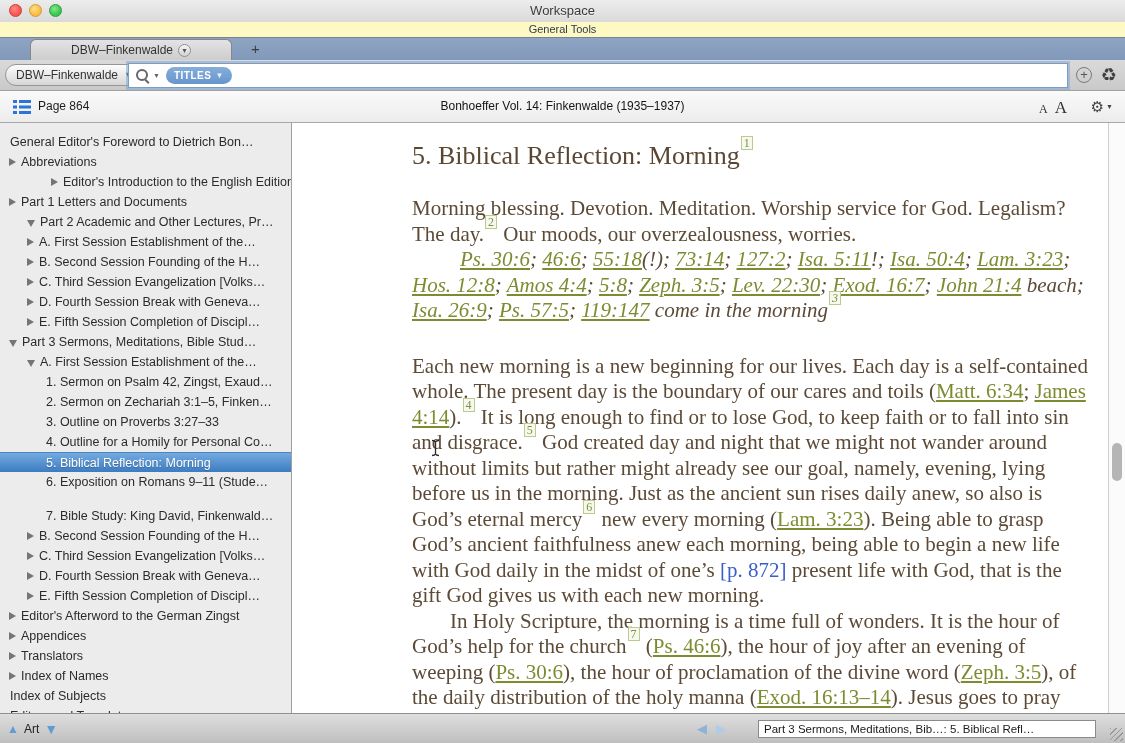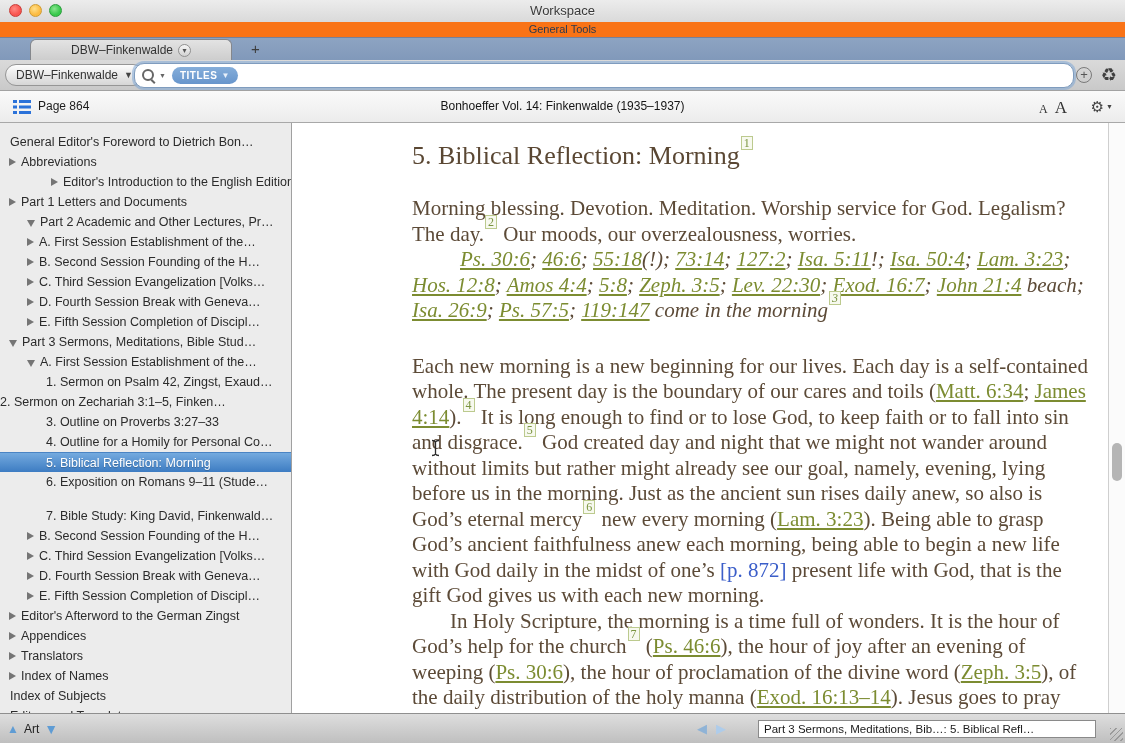--- a/index.html
+++ b/index.html
@@ -13,43 +13,43 @@
   .win-title { position:absolute; left:0; right:0; top:0; line-height:21px; text-align:center;
     font-size:13px; color:#3a3a3a; text-shadow:0 1px 0 rgba(255,255,255,.6); }
   .lights { position:absolute; left:9px; top:4px; display:flex; gap:7px; }
   .light { width:13px; height:13px; border-radius:50%; }
   .light.red    { background:radial-gradient(circle at 40% 35%, #ff8a84, #f9554f 60%); border:1px solid #c93c38; }
   .light.yellow { background:radial-gradient(circle at 40% 35%, #ffe08a, #fcbb41 60%); border:1px solid #cf9c33; }
   .light.green  { background:radial-gradient(circle at 40% 35%, #8ae58f, #38c94b 60%); border:1px solid #2b9c3c; }
 
   
   .subtitlebar { position:absolute; top:22px; left:0; right:0; height:16px;
-    background:#f97316; border-bottom:1px solid #76819b; }
+    background:#fef9c3; border-bottom:1px solid #76819b; }
   .subtitlebar span { display:block; text-align:center; font-size:11px; line-height:15px; color:#2c3a4e; }
 
   
   .tabbar { position:absolute; top:38px; left:0; right:0; height:22px;
     background:linear-gradient(#8da4c2,#8199ba); }
   .tab { position:absolute; left:30px; bottom:0; width:202px; height:21px;
     background:linear-gradient(#e3e3e3,#cdcdcd); border:1px solid #84878c; border-bottom:none;
     border-radius:6px 6px 0 0; display:flex; align-items:center; justify-content:center; gap:5px; }
   .tab-label { font-size:12px; color:#333; }
   .tab-disc { width:13px; height:13px; border-radius:50%; border:1px solid #909090;
     background:linear-gradient(#f6f6f6,#d2d2d2); color:#555; font-size:8px; line-height:11px; text-align:center; }
   .new-tab { position:absolute; left:247px; top:1px; font-size:15px; color:#3d3d3d; line-height:20px; padding:0 4px; }
 
   
   .searchrow { position:absolute; top:60px; left:0; right:0; height:31px;
     background:linear-gradient(#dadada,#c9c9c9); border-bottom:1px solid #a2a2a2; }
   .scope-btn { position:absolute; left:5px; top:4px; height:22px; padding:0 10px;
     border-radius:12px; border:1px solid #969696; background:linear-gradient(#fdfdfd,#d6d6d6);
     display:flex; align-items:center; gap:6px; font-size:12px; color:#333; }
   .scope-caret { font-size:9px; color:#444; }
-  .search-field { position:absolute; left:134px; top:3px; width:940px; height:25px; background:#fff;
-    border:1px solid #7f9cbe; border-radius:10px; box-shadow:0 0 0 2px rgba(128,168,214,.55);
+  .search-field { position:absolute; left:128px; top:3px; width:940px; height:25px; background:#fff;
+    border:1px solid #7f9cbe; border-radius:0; box-shadow:0 0 0 2px rgba(128,168,214,.55);
     display:flex; align-items:center; padding:0 6px; gap:3px; }
   .mag { position:relative; width:15px; height:15px; flex:0 0 auto; }
   .mag::before { content:""; position:absolute; left:1px; top:1px; width:8px; height:8px;
     border:2px solid #666; border-radius:50%; }
   .mag::after { content:""; position:absolute; left:11px; top:11px; width:5px; height:2px;
     background:#666; transform:rotate(45deg); transform-origin:0 0; }
   .mag-caret { font-size:7px; color:#666; margin-right:3px; }
   .token { background:linear-gradient(#85aeda,#6795cc); border-radius:9px; height:17px;
     padding:0 8px; display:flex; align-items:center; gap:4px; color:#fff;
     font-size:10px; font-weight:bold; letter-spacing:.5px; }
@@ -232,21 +232,21 @@
           <span class="tri exp"></span>
           <span>Part 3 Sermons, Meditations, Bible Stud…</span>
         </div>
         <div class="toc-row" style="padding-left: 27px;">
           <span class="tri exp"></span>
           <span>A. First Session Establishment of the…</span>
         </div>
         <div class="toc-row" style="padding-left: 46px;">
           <span>1. Sermon on Psalm 42, Zingst, Exaud…</span>
         </div>
-        <div class="toc-row" style="">
+        <div class="toc-row" style="padding-left: 46px;">
           <span>2. Sermon on Zechariah 3:1–5, Finken…</span>
         </div>
         <div class="toc-row" style="padding-left: 46px;">
           <span>3. Outline on Proverbs 3:27–33</span>
         </div>
         <div class="toc-row" style="padding-left: 46px;">
           <span>4. Outline for a Homily for Personal Co…</span>
         </div>
         <div class="toc-row selected" style="padding-left: 46px;">
           <span>5. Biblical Reflection: Morning</span>

